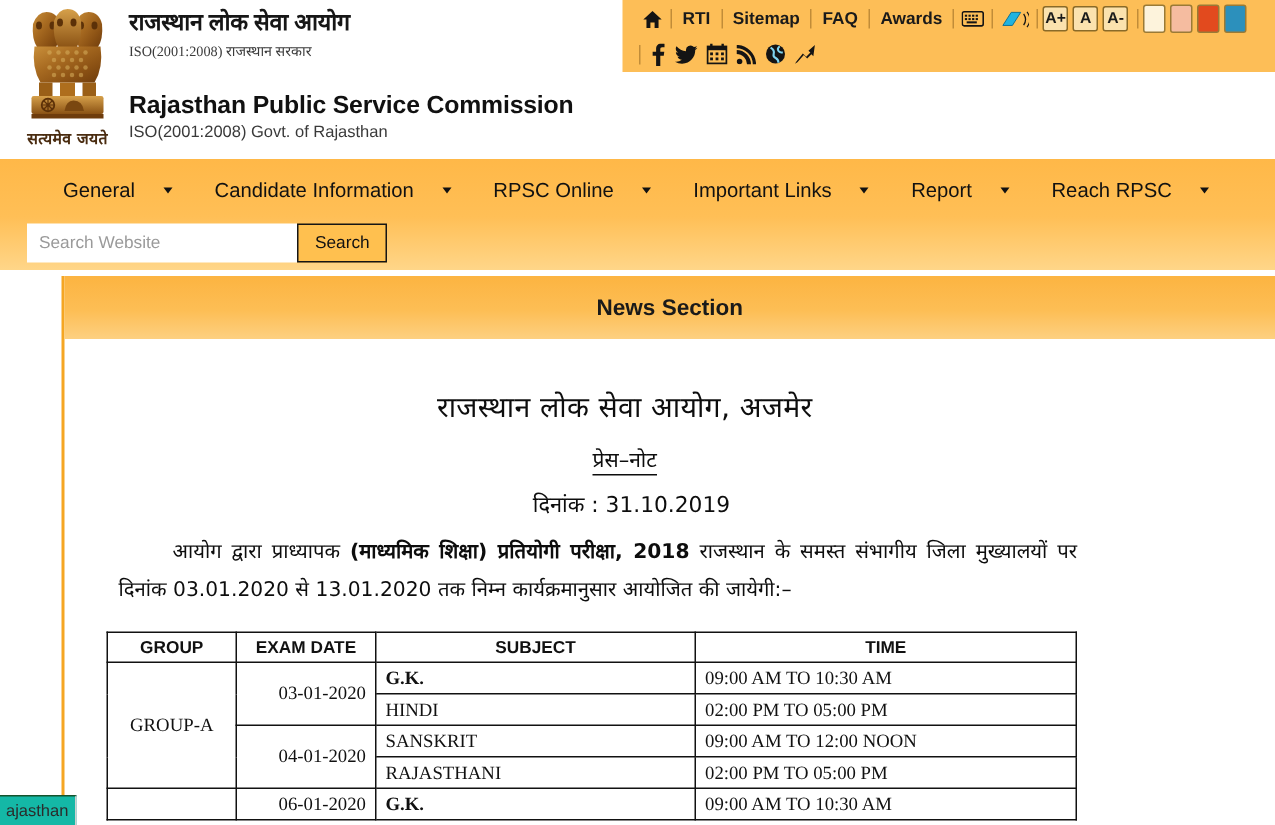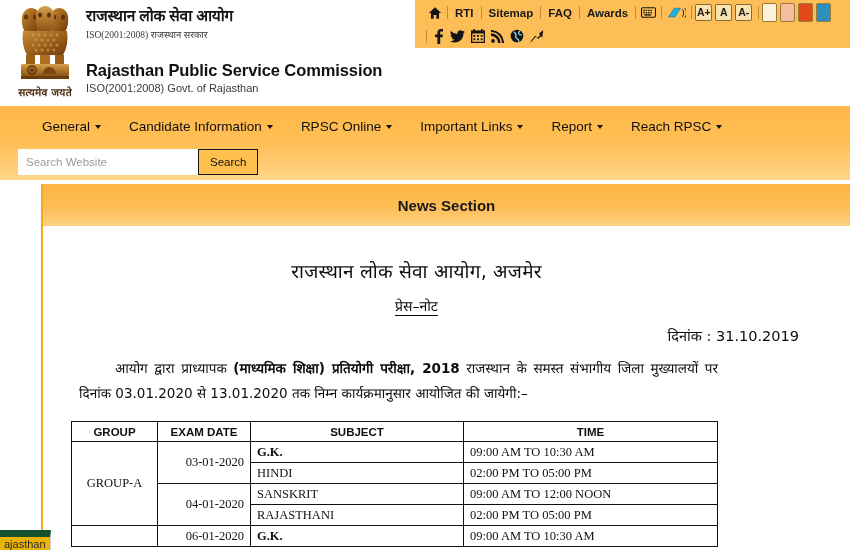--- a/index.html
+++ b/index.html
@@ -174,21 +174,21 @@
   .menu-item {
     font-family: "Liberation Sans", sans-serif;
     font-size: 13.5px;
     color: #111111;
     text-decoration: none;
     padding: 0 14px;
     cursor: pointer;
     white-space: nowrap;
     display: inline-flex;
     align-items: center;
-    gap: 5px;
+    gap: 19px;
   }
   .caret {
     width: 0; height: 0;
     border-left: 3.5px solid transparent;
     border-right: 3.5px solid transparent;
     border-top: 4px solid #111;
     display: inline-block;
     margin-top: 2px;
   }
   #search-row {
@@ -273,21 +273,21 @@
     text-align: center;
     margin-top: 12px;
     padding-right: 60px;
   }
   .doc-h2 span { border-bottom: 1.5px solid #0d0d0d; padding-bottom: 1px; }
 
   .doc-date {
     font-family: "DejaVu Sans", sans-serif;
     font-size: 14.5px;
     color: #0d0d0d;
-    text-align: right;
+    text-align: center;
     margin-top: 10px;
     padding-right: 51px;
   }
 
   .doc-para {
     font-family: "DejaVu Sans", sans-serif;
     font-size: 13.5px;
     color: #0d0d0d;
     line-height: 25px;
     text-align: justify;
@@ -334,22 +334,22 @@
   .col-subj  { width: 213px; }
   .col-time  { width: auto; }
 
   
   #status-bar {
     position: absolute;
     left: 0;
     bottom: 0;
     height: 20px;
     max-width: 120px;
-    background: #eab308;
-    border-top: 7px solid #14532d;
+    background: #14b8a6;
+    border-top: 1px solid #14532d;
     border-right: 1px solid #d0d0d0;
     display: flex;
     align-items: center;
     padding: 0 4px;
     font-family: "Liberation Sans", sans-serif;
     font-size: 11px;
     color: #2b2b2b;
     white-space: nowrap;
     overflow: hidden;
     z-index: 50;

